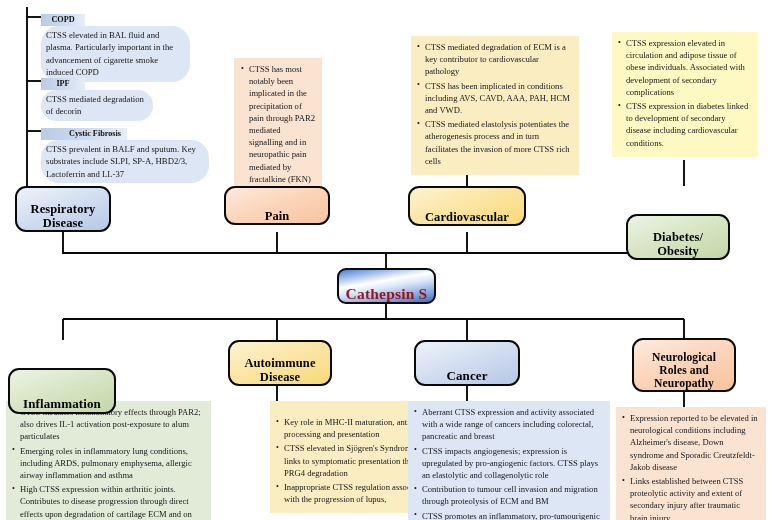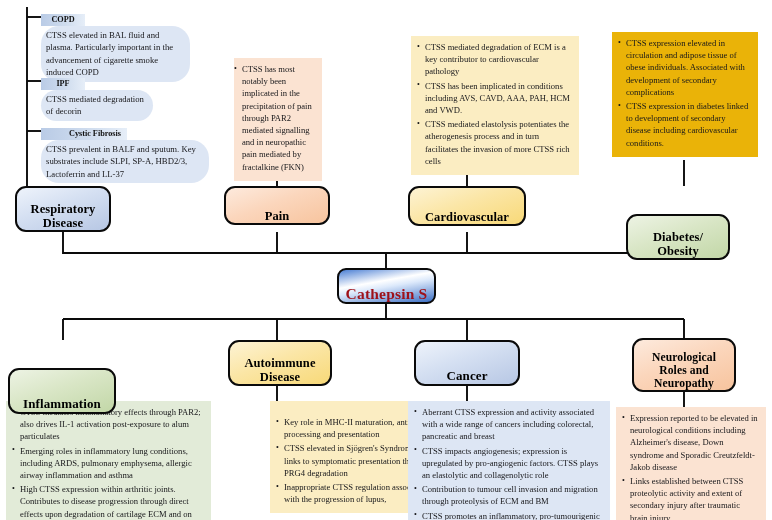--- a/index.html
+++ b/index.html
@@ -46,21 +46,21 @@
     position:absolute;
     box-sizing:border-box;
     font-size:8.6px;
     line-height:1.42;
     color:#17171a;
     z-index:2;
   }
   .p-blue{background:#dde6f4;}
   .p-peach{background:#fbe3d2;}
   .p-gold{background:#fbedc2;}
-  .p-green{background:#eab308;}
+  .p-green{background:#fef9c3;}
   .p-lgreen{background:#e2ebd8;}
 
   .panel ul{margin:0;padding:0;list-style:none;}
   .panel li{
     position:relative;
     padding-left:8px;
     margin-bottom:2px;
   }
   .panel li:before{
     content:"\2022";
@@ -136,21 +136,21 @@
   <div class="subbox" style="left:41px;top:72px;width:112px;">
     <div class="hdr">IPF</div>
     <div class="body">CTSS mediated degradation of decorin</div>
   </div>
 
   <div class="subbox" style="left:41px;top:122px;width:168px;">
     <div class="hdr" style="min-width:76px;padding-left:28px;">Cystic Fibrosis</div>
     <div class="body">CTSS prevalent in BALF and sputum. Key substrates include SLPI, SP-A, HBD2/3, Lactoferrin and LL-37</div>
   </div>
 
-  <div class="panel p-peach" style="left:234px;top:58px;width:88px;padding:5px 6px 6px 0;">
+  <div class="panel p-peach" style="left:234px;top:58px;width:88px;padding:5px 6px 6px 7px;">
     <ul>
       <li>CTSS has most notably been implicated in the precipitation of pain through PAR2 mediated signalling and in neuropathic pain mediated by fractalkine (FKN)</li>
     </ul>
   </div>
 
   <div class="panel p-gold" style="left:411px;top:36px;width:168px;padding:5px 7px 6px 6px;">
     <ul>
       <li>CTSS mediated degradation of ECM is a key contributor to cardiovascular pathology</li>
       <li>CTSS has been implicated in conditions including AVS, CAVD, AAA, PAH, HCM and VWD.</li>
       <li>CTSS mediated elastolysis potentiates the atherogenesis process and in turn facilitates the invasion of more CTSS rich cells</li>

